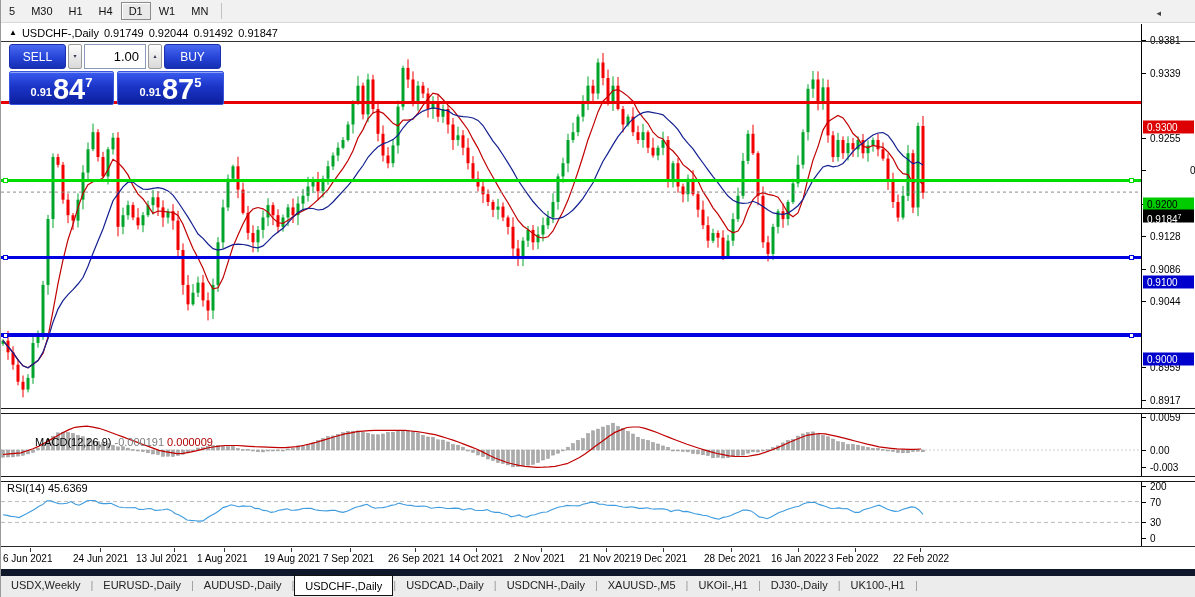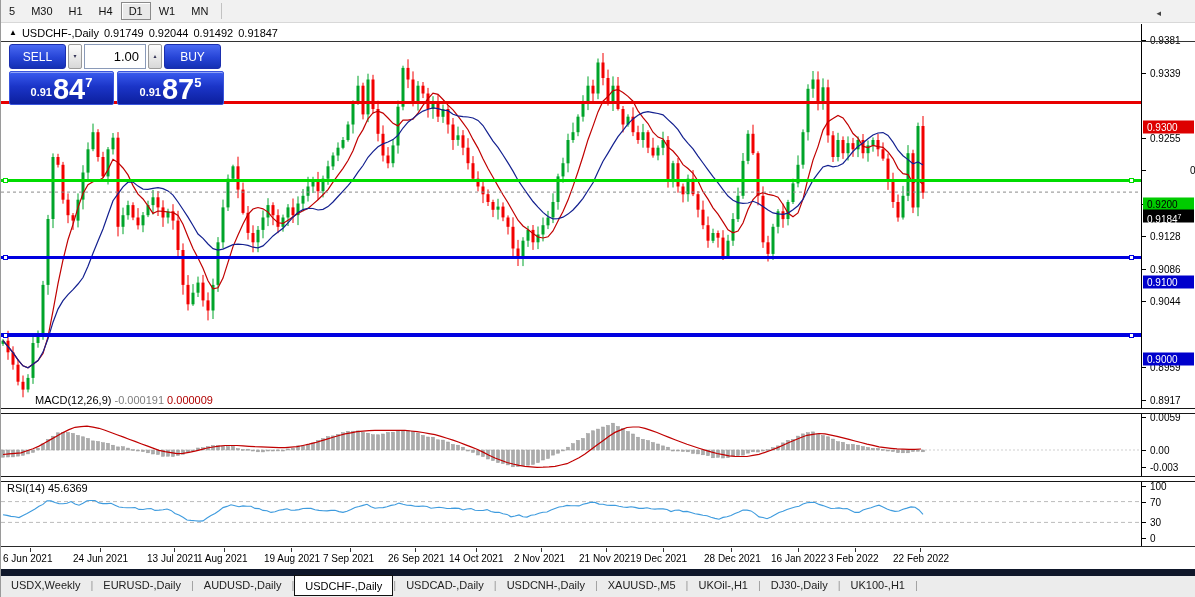--- a/index.html
+++ b/index.html
@@ -689,21 +689,21 @@
       <span class="pfx">0.91</span>
       <span class="big">87</span>
       <span class="sup">5</span>
     </div>
   </div>
 
   <div class="groove" style="top:408px;"></div>
   <div class="groove" style="top:476px;"></div>
   <div class="hline" style="top:546px;"></div>
 
-  <div class="ind-label" style="top:394px;padding-left:28px;">
+  <div class="ind-label" style="top:436px;padding-left:28px;">
     <span>MACD(12,26,9)</span>
     <span class="v1">-0.000191</span>
     <span class="v2">0.000009</span>
   </div>
   <div class="ind-label" style="top:482px;">
     <span>RSI(14)</span>
     <span>45.6369</span>
   </div>
 
   <div class="yaxis" id="yaxis">
@@ -726,41 +726,41 @@
       <div class="ytick" style="top: 343.05px;">0.8959</div>
       <div class="ydash" style="top: 343.05px;"></div>
       <div class="ytick" style="top: 375.6px;">0.8917</div>
       <div class="ydash" style="top: 375.6px;"></div>
       <div class="ytick" style="top: 392.96px;">0.0059</div>
       <div class="ydash" style="top: 392.96px;"></div>
       <div class="ytick" style="top: 426px;">0.00</div>
       <div class="ydash" style="top: 426px;"></div>
       <div class="ytick" style="top: 442.8px;">-0.003</div>
       <div class="ydash" style="top: 442.8px;"></div>
-      <div class="ytick" style="top: 462px;">100</div>
+      <div class="ytick" style="top: 462px;">200</div>
       <div class="ydash" style="top: 462px;"></div>
       <div class="ytick" style="top: 477.6px;">70</div>
       <div class="ydash" style="top: 477.6px;"></div>
       <div class="ytick" style="top: 498.4px;">30</div>
       <div class="ydash" style="top: 498.4px;"></div>
       <div class="ytick" style="top: 514px;">0</div>
       <div class="ydash" style="top: 514px;"></div>
       <div class="tag" style="top: 102.775px; background: rgb(221, 0, 0); color: rgb(255, 255, 255);">0.9300</div>
       <div class="tag" style="top: 180.275px; background: rgb(0, 204, 0); color: rgb(0, 0, 0);">0.9200</div>
       <div class="tag" style="top: 257.775px; background: rgb(0, 0, 204); color: rgb(255, 255, 255);">0.9100</div>
       <div class="tag" style="top: 335.275px; background: rgb(0, 0, 204); color: rgb(255, 255, 255);">0.9000</div>
       <div class="tag" style="top: 192.132px; background: rgb(0, 0, 0); color: rgb(255, 255, 255);">0.9184<sup>7</sup></div>
     </div>
 
   <div class="dates" id="dates">
       <div class="dlabel" style="left: 2px;">6 Jun 2021</div>
       <div class="dtick" style="left: 29px;"></div>
       <div class="dlabel" style="left: 72px;">24 Jun 2021</div>
       <div class="dtick" style="left: 99px;"></div>
-      <div class="dlabel" style="left: 146px;">13 Jul 2021</div>
+      <div class="dlabel" style="left: 135px;">13 Jul 2021</div>
       <div class="dtick" style="left: 173px;"></div>
       <div class="dlabel" style="left: 196px;">1 Aug 2021</div>
       <div class="dtick" style="left: 223px;"></div>
       <div class="dlabel" style="left: 263px;">19 Aug 2021</div>
       <div class="dtick" style="left: 290px;"></div>
       <div class="dlabel" style="left: 322px;">7 Sep 2021</div>
       <div class="dtick" style="left: 349px;"></div>
       <div class="dlabel" style="left: 387px;">26 Sep 2021</div>
       <div class="dtick" style="left: 414px;"></div>
       <div class="dlabel" style="left: 448px;">14 Oct 2021</div>

